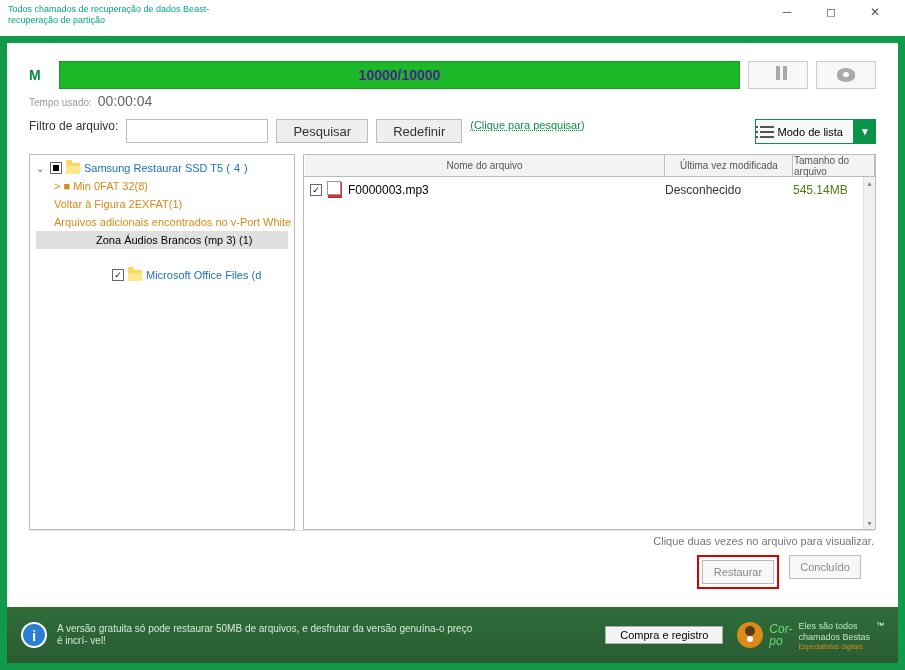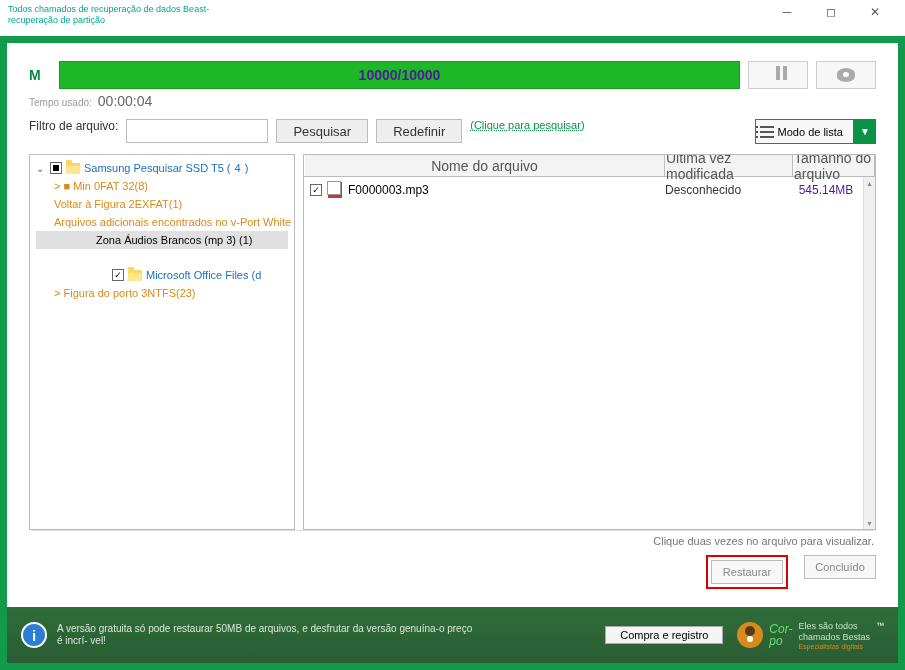--- a/index.html
+++ b/index.html
@@ -59,39 +59,39 @@
 .check { width: 12px; height: 12px; border: 1px solid #666; display: inline-flex; align-items: center; justify-content: center; font-size: 9px; color: #000; }
 .check.tri { background: #fff; }
 .check.tri::after { content: ""; width: 6px; height: 6px; background: #000; }
 .check.on::after { content: "✓"; }
 .folder { width: 14px; height: 11px; background: #fdd662; border-radius: 1px; position: relative; display: inline-block; }
 .folder::before { content: ""; position: absolute; top: -3px; left: 0; width: 6px; height: 3px; background: #fdd662; border-radius: 1px 1px 0 0; }
 .folder.open::after { content: ""; position: absolute; width: 14px; height: 8px; background: #ffe78f; bottom: 0; left: 0; transform: skewX(-12deg); }
 
 .list-pane { flex: 1; border: 1px solid #bbb; display: flex; flex-direction: column; overflow: hidden; }
 .list-header { display: flex; border-bottom: 1px solid #bbb; height: 22px; }
-.list-header div { border-right: 1px solid #bbb; border-left: 1px solid #fff; font-size: 14px; color: #555; background: #f3f3f3; display: flex; align-items: center; justify-content: center; }
+.list-header div { border-right: 1px solid #bbb; border-left: 1px solid #fff; font-size: 10px; color: #555; background: #f3f3f3; display: flex; align-items: center; justify-content: center; }
 .col-name { flex: 1; }
 .col-mod { width: 128px; }
 .col-size { width: 82px; font-size: 8px; }
 .list-body { flex: 1; position: relative; }
 .list-row { display: flex; align-items: center; height: 26px; padding: 0 10px 0 6px; font-size: 12px; }
 .file-icon { width: 14px; height: 16px; background: #c33; display: inline-block; position: relative; margin-right: 6px; margin-left: 6px; }
 .file-icon::before { content: ""; position: absolute; width: 12px; height: 12px; background: #fff; border:1px solid #999; top:-1px; left:-1px; }
 .list-row .name { flex: 1; }
 .list-row .mod { width: 128px; text-align: left; color: #333; }
-.list-row .size { width: 72px; text-align: center; color: #4c1d95; padding-right: 6px; }
+.list-row .size { width: 72px; text-align: left; color: #4d7c0f; padding-right: 6px; }
 .scroll-track { width: 12px; background: #f0f0f0; position: absolute; right: 0; top: 0; bottom: 0; border-left: 1px solid #ddd; }
 .scroll-up, .scroll-down { height: 12px; display: flex; align-items: center; justify-content: center; font-size: 8px; color: #888; }
 .scroll-down { position: absolute; bottom: 0; width: 100%; }
 
 .hint-row { text-align: right; font-size: 11px; color: #777; padding: 4px 0; border-top: 1px solid #ddd; margin: 0 2px; }
 
 
-.bottom-buttons { position: absolute; bottom: 10px; right: 18px; display: flex; gap: 16px; }
+.bottom-buttons { position: absolute; bottom: 10px; right: 33px; display: flex; gap: 10px; }
 .btn-restore { border: 2px solid #d80000; padding: 3px; }
 .btn-restore button, .btn-done { width: 72px; height: 24px; border: 1px solid #bbb; background: #f7f7f7; font-size: 11px; color: #888; }
 
 
 .footer { position: absolute; bottom: 0; left: 0; right: 0; height: 56px; background: #326a3e; background: linear-gradient(#2f6d3a, #2a5c33); display: flex; align-items: center; padding: 0 14px; }
 .info-icon { width: 26px; height: 26px; border-radius: 50%; background: #2a7fd4; border: 2px solid #fff; display: flex; align-items: center; justify-content: center; color: #fff; font-weight: bold; font-size: 15px; margin-right: 10px; flex-shrink: 0; }
 .footer-text { font-size: 10px; color: #d6e8d9; max-width: 420px; line-height: 12px; }
 .buy-btn { margin-left: auto; height: 18px; padding: 0 14px; background: #f4f4f4; border: 1px solid #aaa; font-size: 11px; }
 .brand { display: flex; align-items: center; margin-left: 14px; gap: 6px; }
 .brand-logo { width: 26px; height: 26px; background: #d88a1a; border-radius: 50%; position: relative; }
@@ -155,44 +155,41 @@
       </div>
     </div>
 
     <div class="main-panes">
 
       <div class="tree-pane">
         <div class="tree-row l1 blue">
           <span class="caret">⌄</span>
           <span class="check tri"></span>
           <span class="folder open"></span>
-          <span>Samsung Pesquisar SSD T5 (</span>
+          <span>Samsung Restaurar SSD T5 (</span>
             <span class="qty">4</span>
             <span>)</span>
         </div>
         <div class="tree-row l2 orange">
             <span>&gt; ■ Min 0FAT 32(8)</span>
           </div>
         <div class="tree-row l2 orange">
             <span>Voltar à Figura 2EXFAT(1)</span>
           </div>
         <div class="tree-row l2 orange">
             <span>Arquivos adicionais encontrados no v-Port White (2)</span>
           </div>
         <div class="tree-row l3 sel">
             <span>Zona Áudios Brancos (mp 3) (1)</span>
           </div>
         <div class="tree-row l3 blue" style="padding-left:76px;margin-top:17px;">
           <span class="check on"></span>
           <span class="folder open"></span>
           <span>Microsoft Office Files (d</span>
         </div>
-        <div class="tree-row l2 orange">
-            <span>&gt; Figura do porto 3NTFS(23)</span>
-          </div>
       </div>
 
       <div class="list-pane">
         <div class="list-header">
           <div class="col-name">Nome do arquivo</div>
           <div class="col-mod">Última vez modificada</div>
           <div class="col-size">Tamanho do arquivo</div>
         </div>
         <div class="list-body">
           <div class="list-row">

